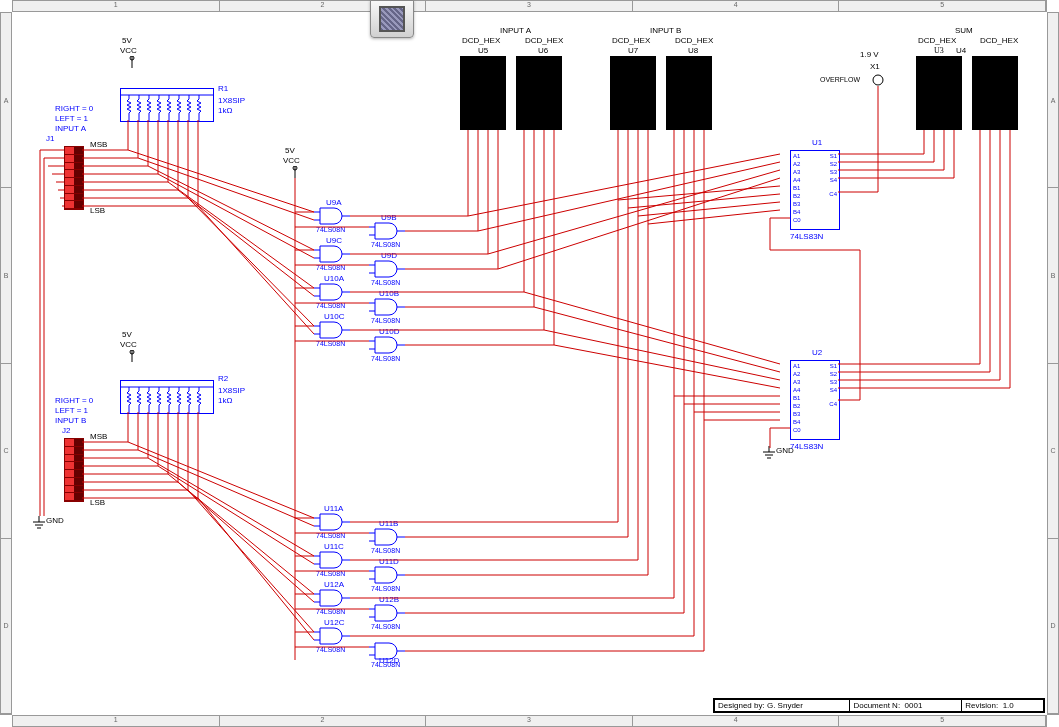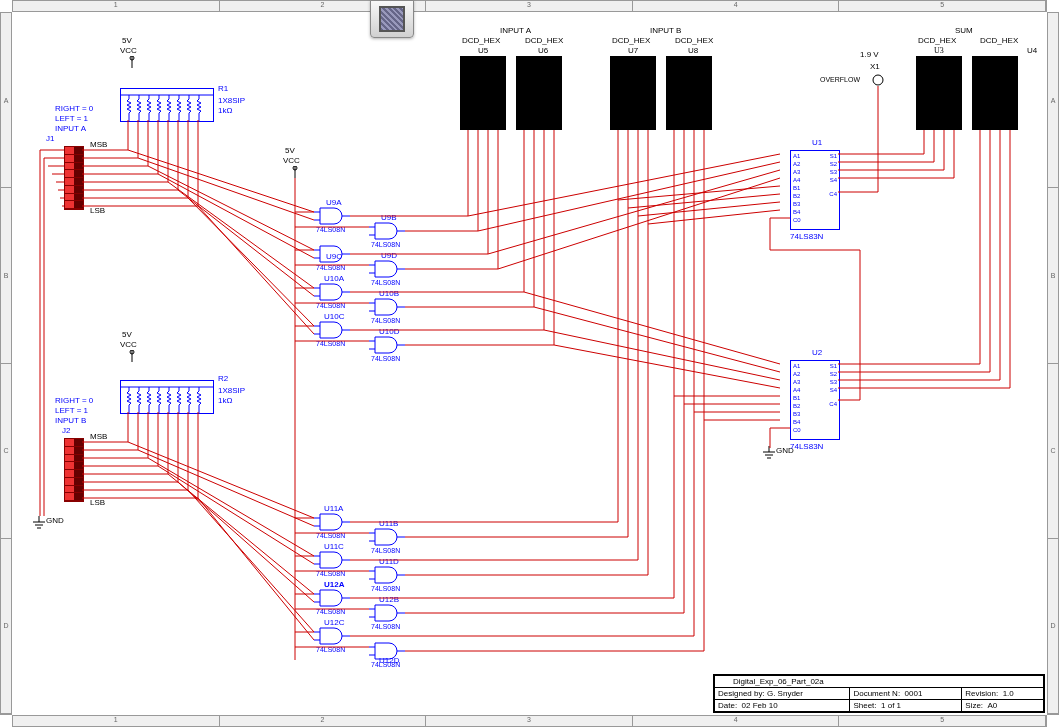--- a/index.html
+++ b/index.html
@@ -298,21 +298,21 @@
   <div class="lbl" style="left:675px; top:36px;">DCD_HEX</div>
   <div class="lbl" style="left:628px; top:46px;">U7</div>
   <div class="lbl" style="left:688px; top:46px;">U8</div>
   <div class="hexdisp" style="left:610px; top:56px;"></div>
   <div class="hexdisp" style="left:666px; top:56px;"></div>
 
   <div class="lbl" style="left:955px; top:26px;">SUM</div>
   <div class="lbl" style="left:918px; top:36px;">DCD_HEX</div>
   <div class="lbl" style="left:980px; top:36px;">DCD_HEX</div>
   <div class="lbl" style="left:934px; top:46px;font-family:Liberation Serif, serif;">U3</div>
-  <div class="lbl" style="left:1027px; top:46px;">U4</div>
+  <div class="lbl" style="left:956px; top:46px;">U4</div>
   <div class="hexdisp" style="left:916px; top:56px;"></div>
   <div class="hexdisp" style="left:972px; top:56px;"></div>
 
   <div class="lbl" style="left:860px; top:50px;">1.9 V</div>
   <div class="lbl" style="left:870px; top:62px;">X1</div>
   <div class="lbl" style="left:820px; top:76px; font-size:7px;">OVERFLOW</div>
   <div class="probesym" style="left:872px; top:74px;">
     <svg width="12" height="12">
         <circle cx="6" cy="6" r="5" fill="none" stroke="#000"></circle>
       </svg>
@@ -367,21 +367,21 @@
 
   <div class="lbl blue" style="left:381px; top:213px;">U9B</div>
   <div class="gate" style="left:375px; top:223px;"><svg viewBox="0 0 28 16">
         <path d="M0 0 H14 A8 8 0 0 1 14 16 H0 Z" fill="none" stroke="#00f"></path>
         <line x1="-6" y1="4" x2="0" y2="4" stroke="#00f"></line>
         <line x1="-6" y1="12" x2="0" y2="12" stroke="#00f"></line>
         <line x1="22" y1="8" x2="30" y2="8" stroke="#00f"></line>
       </svg></div>
   <div class="lbl blue" style="left:371px; top:241px; font-size:7px;">74LS08N</div>
 
-  <div class="lbl blue" style="left:326px; top:252px;text-align:right;">U9C</div>
+  <div class="lbl blue" style="left:326px; top:236px;text-align:right;">U9C</div>
   <div class="gate" style="left:320px; top:246px;"><svg viewBox="0 0 28 16">
         <path d="M0 0 H14 A8 8 0 0 1 14 16 H0 Z" fill="none" stroke="#00f"></path>
         <line x1="-6" y1="4" x2="0" y2="4" stroke="#00f"></line>
         <line x1="-6" y1="12" x2="0" y2="12" stroke="#00f"></line>
         <line x1="22" y1="8" x2="30" y2="8" stroke="#00f"></line>
       </svg></div>
   <div class="lbl blue" style="left:316px; top:264px; font-size:7px;">74LS08N</div>
 
   <div class="lbl blue" style="left:381px; top:251px;">U9D</div>
   <div class="gate" style="left:375px; top:261px;"><svg viewBox="0 0 28 16">
@@ -453,21 +453,21 @@
       </svg></div>
   <div class="lbl blue" style="left:316px; top:570px; font-size:7px;">74LS08N</div>
   <div class="lbl blue" style="left:379px; top:557px;">U11D</div>
   <div class="gate" style="left:375px; top:567px;"><svg viewBox="0 0 28 16">
         <path d="M0 0 H14 A8 8 0 0 1 14 16 H0 Z" fill="none" stroke="#00f"></path>
         <line x1="-6" y1="4" x2="0" y2="4" stroke="#00f"></line>
         <line x1="-6" y1="12" x2="0" y2="12" stroke="#00f"></line>
         <line x1="22" y1="8" x2="30" y2="8" stroke="#00f"></line>
       </svg></div>
   <div class="lbl blue" style="left:371px; top:585px; font-size:7px;">74LS08N</div>
-  <div class="lbl blue" style="left:324px; top:580px;font-weight:bold;">U12A</div>
+  <div class="lbl blue" style="left:324px; top:580px;">U12A</div>
   <div class="gate" style="left:320px; top:590px;"><svg viewBox="0 0 28 16">
         <path d="M0 0 H14 A8 8 0 0 1 14 16 H0 Z" fill="none" stroke="#00f"></path>
         <line x1="-6" y1="4" x2="0" y2="4" stroke="#00f"></line>
         <line x1="-6" y1="12" x2="0" y2="12" stroke="#00f"></line>
         <line x1="22" y1="8" x2="30" y2="8" stroke="#00f"></line>
       </svg></div>
   <div class="lbl blue" style="left:316px; top:608px; font-size:7px;">74LS08N</div>
   <div class="lbl blue" style="left:379px; top:595px;">U12B</div>
   <div class="gate" style="left:375px; top:605px;"><svg viewBox="0 0 28 16">
         <path d="M0 0 H14 A8 8 0 0 1 14 16 H0 Z" fill="none" stroke="#00f"></path>
@@ -673,28 +673,20 @@
         <line x1="295" y1="609" x2="369" y2="609"></line>
       <line x1="295" y1="632" x2="314" y2="632"></line>
         <line x1="295" y1="647" x2="369" y2="647"></line>
     </g>
   </svg>
 
   <div class="titleblock">
     <table>
       <tbody>
       <tr>
-            <td colspan="6" style="padding-left:18px;"><span>Digital_Exp_06_Part_02a</span></td>
-          </tr>
-      <tr>
         <td colspan="2"><span>Designed by:</span>&nbsp;<span>G. Snyder</span></td>
         <td colspan="2"><span>Document N:</span>&nbsp;&nbsp;<span>0001</span></td>
         <td colspan="2"><span>Revision:</span>&nbsp;&nbsp;<span>1.0</span></td>
       </tr>
-      <tr>
-        <td colspan="2"><span>Date:</span>&nbsp;&nbsp;<span>02 Feb 10</span></td>
-        <td colspan="2"><span>Sheet:</span>&nbsp;&nbsp;<span>1   of   1</span></td>
-        <td colspan="2"><span>Size:</span>&nbsp;&nbsp;<span>A0</span></td>
-      </tr>
     </tbody>
       </table>
   </div>
 </div>
 
 </body></html>

